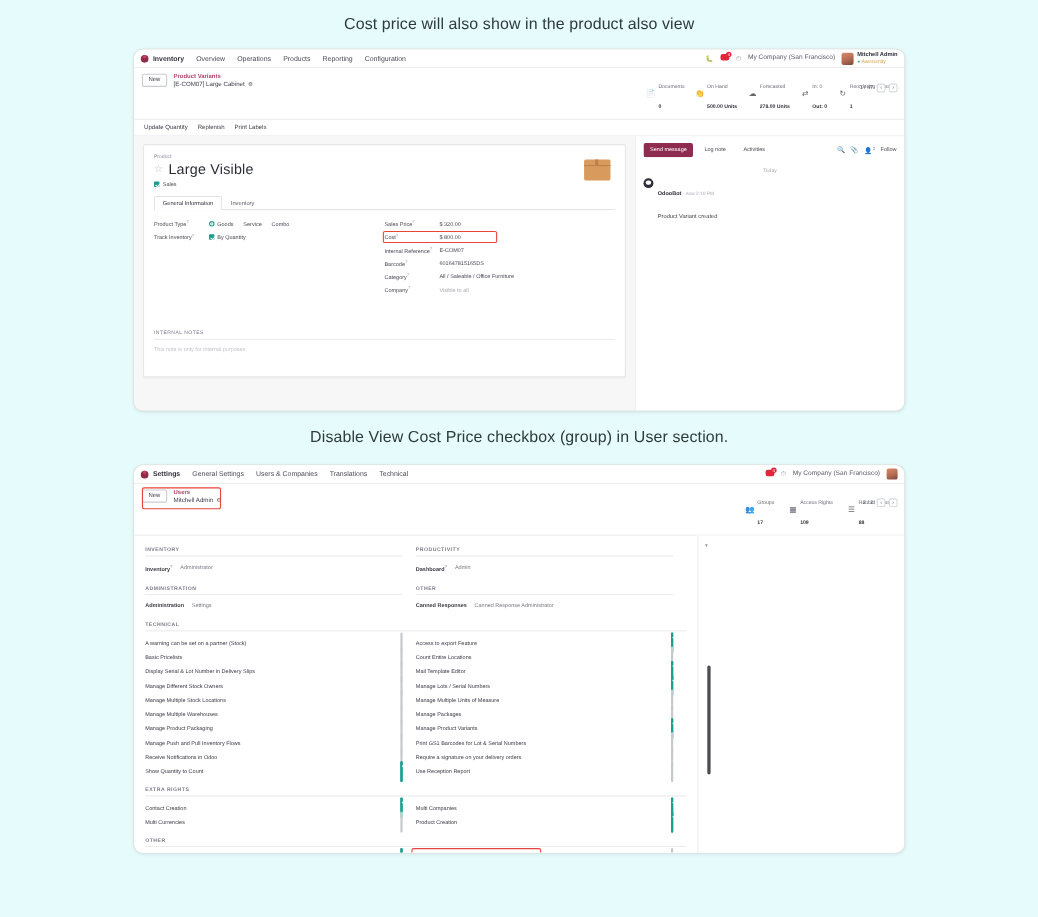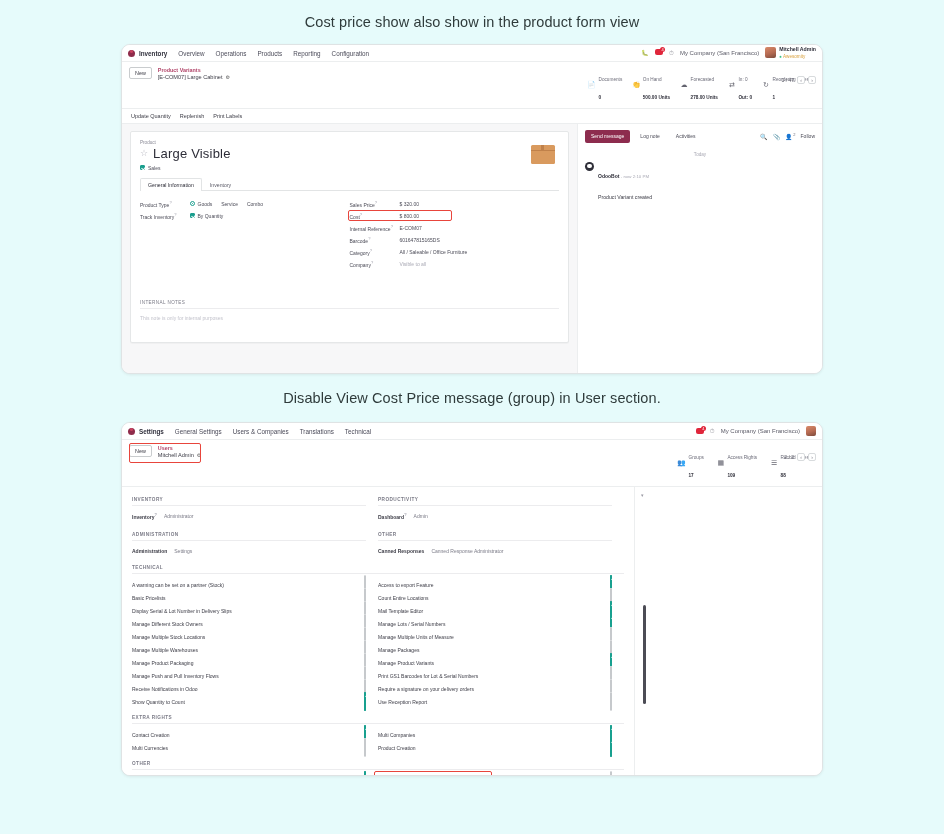--- a/index.html
+++ b/index.html
@@ -253,21 +253,21 @@
   }
   .vcp-wrap { position:relative; }
   .vcp-hl {
     position:absolute; left:-4px; top:-1px; width:118px; height:13px;
     border:1.2px solid #e8453c; border-radius:2px; pointer-events:none;
   }
 </style>
 </head>
 <body>
 
-<div class="caption" id="cap1">Cost price show also show in the product form view</div>
+<div class="caption" id="cap1">Cost price will also show in the product also view</div>
 
 <div class="shot" id="shot1">
  <div class="inner">
 
   <div class="navbar">
     <div class="brand">
       <span class="brand-dot"></span>
       <span>Inventory</span>
     </div>
     <span class="menu-item">Overview</span>
@@ -440,21 +440,21 @@
           <span class="msg-time">- now 2:10 PM</span></span><br>
           <span class="msg-txt">Product Variant created</span>
         </span>
       </div>
     </div>
   </div>
 
  </div>
 </div>
 
-<div class="caption" id="cap2">Disable View Cost Price message (group) in User section.</div>
+<div class="caption" id="cap2">Disable View Cost Price checkbox (group) in User section.</div>
 
 <div class="shot" id="shot2">
  <div class="inner">
 
   <div class="navbar">
     <div class="brand">
       <span class="brand-dot"></span>
       <span>Settings</span>
     </div>
     <span class="menu-item">General Settings</span>

